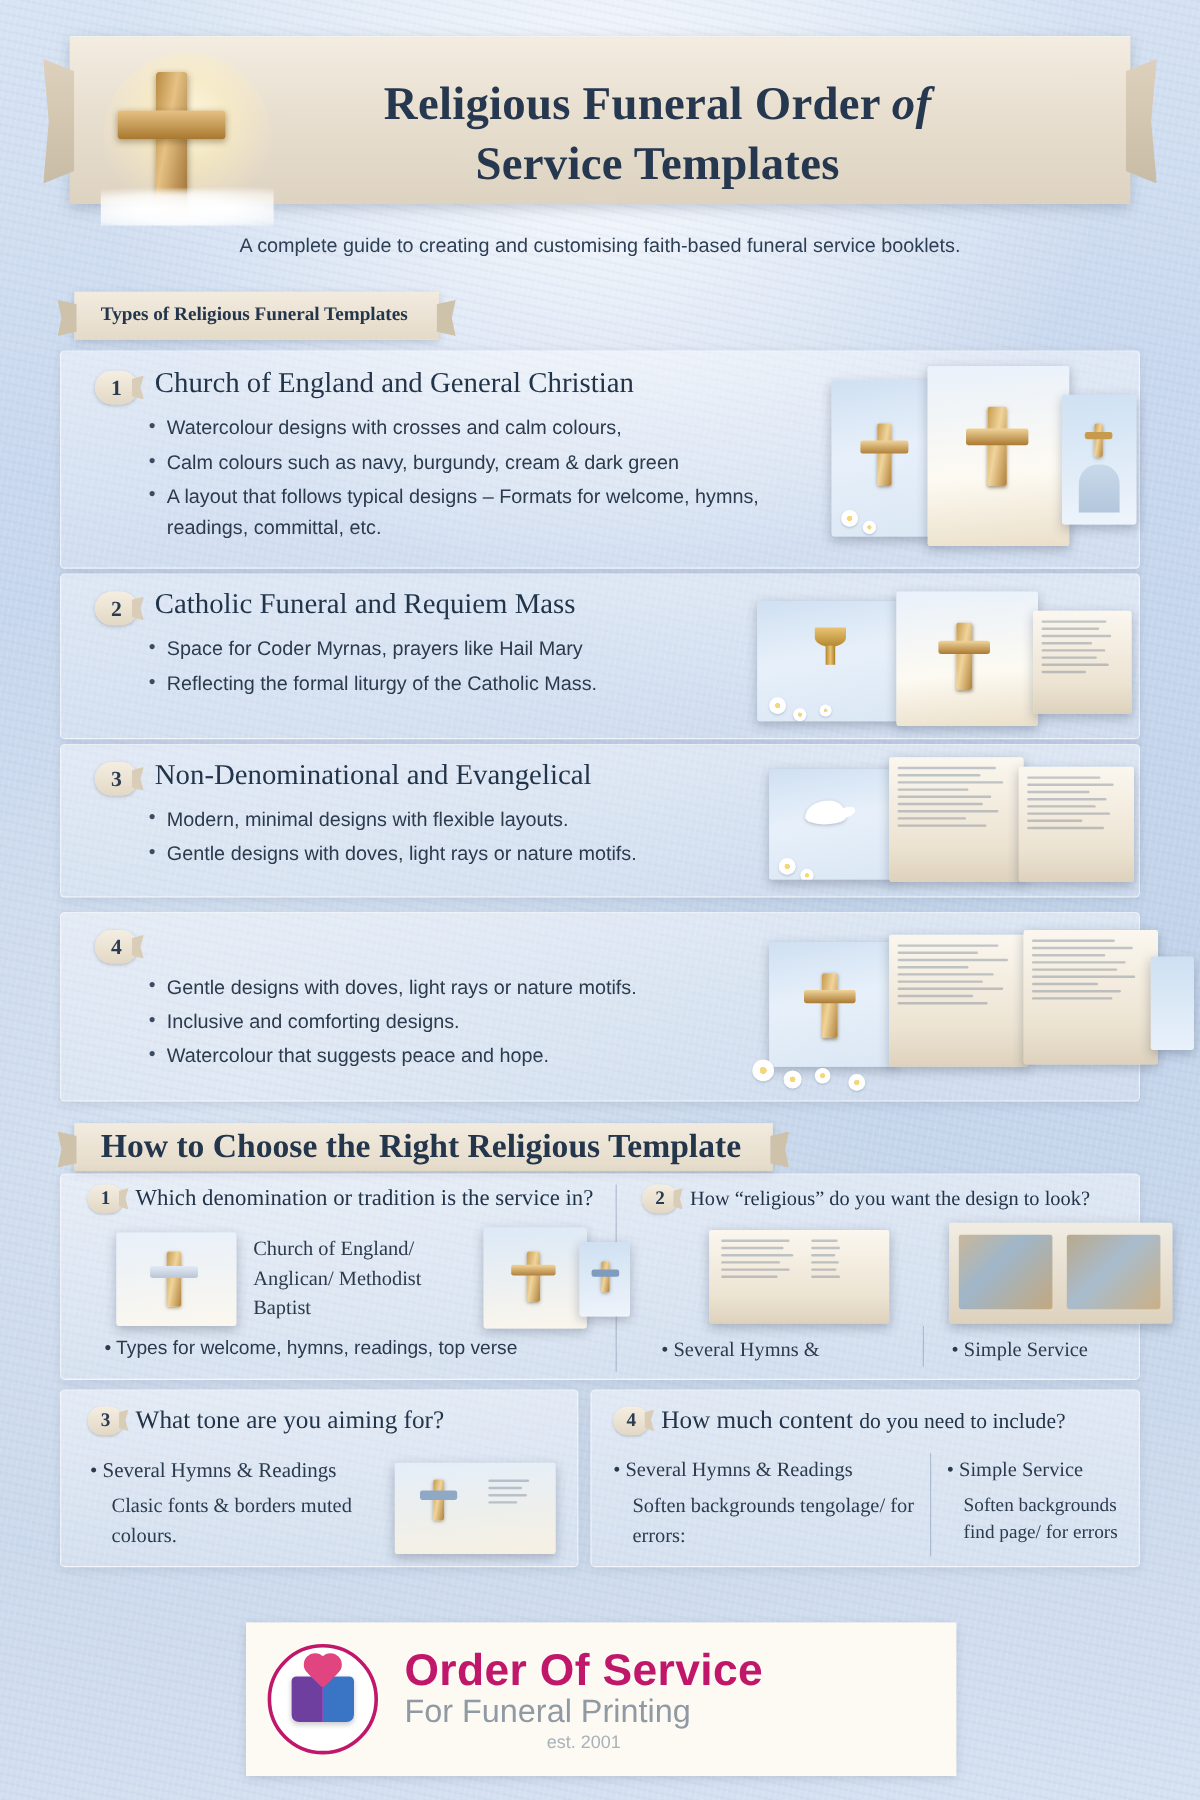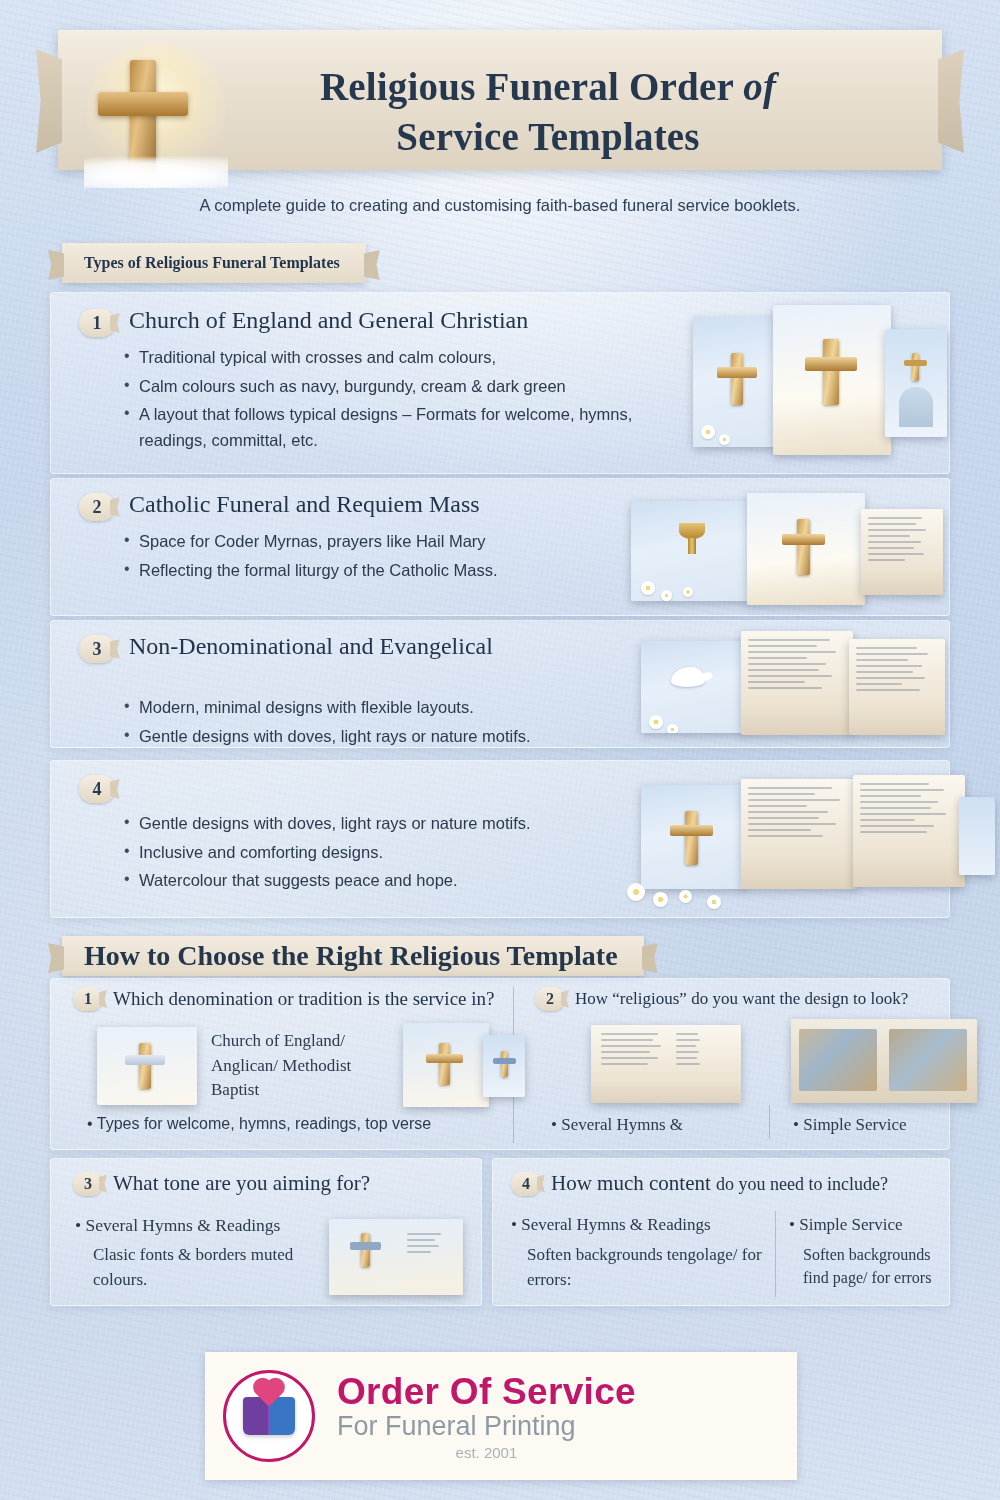--- a/index.html
+++ b/index.html
@@ -325,21 +325,21 @@
   </div>
 
   <div class="subtitle">A complete guide to creating and customising faith-based funeral service booklets.</div>
 
   <div class="ribbon right-tail" style="left:62px; top:243px;">Types of Religious Funeral Templates</div>
 
   <div class="card" style="left:50px; top:292px; width:900px; height:182px;">
     <div class="num-badge" style="left:28px; top:16px;">1</div>
     <div class="item-title" style="left:78px; top:14px;">Church of England and General Christian</div>
     <ul class="bullets" style="left:72px; top:52px; width:520px;">
-      <li>Traditional typical with crosses and calm colours,</li>
+      <li>Watercolour designs with crosses and calm colours,</li>
       <li>Calm colours such as navy, burgundy, cream &amp; dark green</li>
       <li>A layout that follows typical designs – Formats for welcome, hymns, readings, committal, etc.</li>
     </ul>
 
     <div class="bookart" style="left:590px; top:10px; width:310px; height:162px;">
       <div class="bk sky" style="left:52px; top:14px; width:90px; height:130px;">
         <div class="mini-cross" style="left:38px; top:36px; width:12px; height:52px;">
           <div style="position:absolute;left:-14px;top:14px;width:40px;height:11px;background:linear-gradient(180deg,#f0d49b,#b0803a);border-radius:2px;"></div>
         </div>
         <div class="daisy" style="left:8px; bottom:8px;"></div>
@@ -390,21 +390,21 @@
             <i style="width:82%"></i>
             <i style="width:55%"></i>
         </div>
       </div>
     </div>
   </div>
 
   <div class="card" style="left:50px; top:620px; width:900px; height:128px;">
     <div class="num-badge" style="left:28px; top:14px;">3</div>
     <div class="item-title" style="left:78px; top:12px;">Non-Denominational and Evangelical</div>
-    <ul class="bullets" style="left:72px; top:50px; width:500px;margin-top:24px;">
+    <ul class="bullets" style="left:72px; top:50px; width:500px;">
       <li>Modern, minimal designs with flexible layouts.</li>
       <li>Gentle designs with doves, light rays or nature motifs.</li>
     </ul>
 
     <div class="bookart" style="left:540px; top:4px; width:360px; height:120px;">
       <div class="bk sky" style="left:50px; top:16px; width:104px; height:92px;">
         <div class="dove" style="left:30px; top:26px;"></div>
         <div class="daisy" style="left:8px; bottom:4px;"></div>
         <div class="daisy" style="left:26px; bottom:-2px; width:11px;height:11px;"></div>
       </div>

